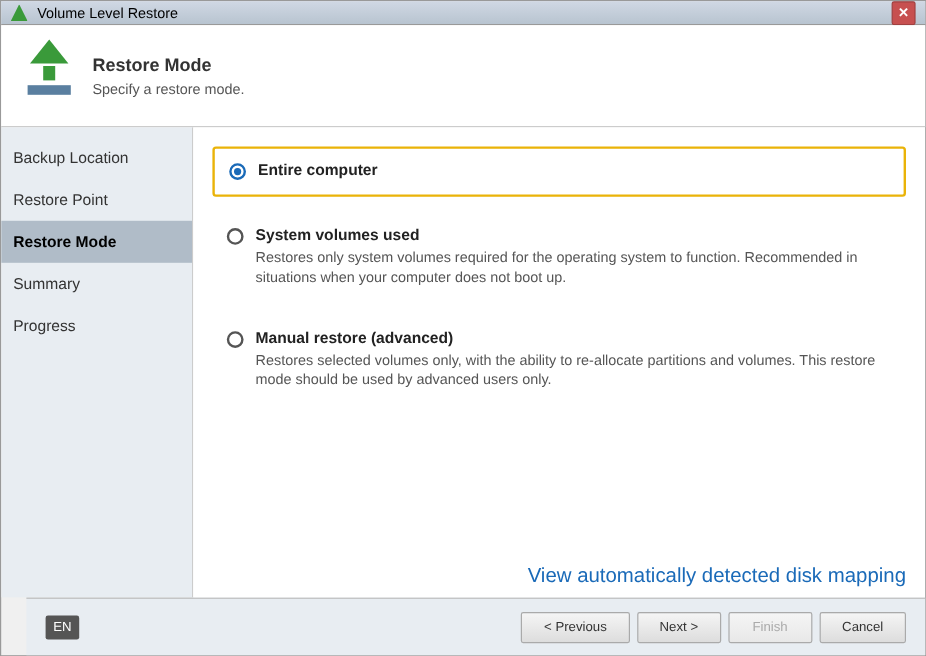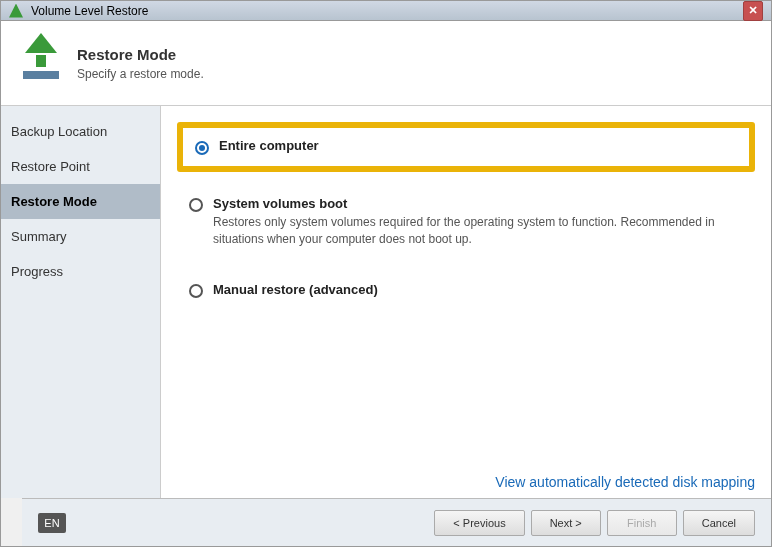--- a/index.html
+++ b/index.html
@@ -126,26 +126,26 @@
 
     .content-area {
       flex: 1;
       background: white;
       padding: 16px;
       overflow-y: auto;
       position: relative;
     }
 
     .option-card {
-      border: 6px solid #eab308;
+      border: 2px solid #eab308;
       border-radius: 3px;
       padding: 10px 12px;
       margin-bottom: 14px;
       display: flex;
-      align-items: center;
+      align-items: flex-start;
     }
 
     .option-plain {
       padding: 10px 12px;
       margin-bottom: 14px;
       display: flex;
       align-items: flex-start;
     }
 
     .radio-btn {
@@ -179,21 +179,21 @@
     .option-desc { font-size: 12px; color: #555; line-height: 1.4; }
 
     .link-row {
       position: absolute;
       bottom: 8px;
       right: 16px;
     }
 
     .link-text {
       color: #1a6ab8;
-      font-size: 14px;
+      font-size: 17px;
       cursor: pointer;
       text-decoration: none;
       text-align: center;
     }
 
     .footer {
       background: #e8edf2;
       border-top: 1px solid #bbb;
       height: 48px;
       display: flex;
@@ -273,29 +273,30 @@
       <div class="option-card">
         <div class="radio-btn selected"></div>
         <div class="option-content">
           <div class="option-title">Entire computer</div>
         </div>
       </div>
 
       <div class="option-plain">
         <div class="radio-btn"></div>
         <div class="option-content">
-          <div class="option-title">System volumes boot</div>
+          <div class="option-title">System volumes used</div>
           <div class="option-desc">Restores only system volumes required for the operating system to function. Recommended in situations when your computer does not boot up.</div>
         </div>
       </div>
 
       <div class="option-plain">
         <div class="radio-btn"></div>
         <div class="option-content">
           <div class="option-title">Manual restore (advanced)</div>
+          <div class="option-desc">Restores selected volumes only, with the ability to re-allocate partitions and volumes. This restore mode should be used by advanced users only.</div>
         </div>
       </div>
 
       <div class="link-row">
         <a class="link-text">View automatically detected disk mapping</a>
       </div>
 
     </div>
   </div>
 

